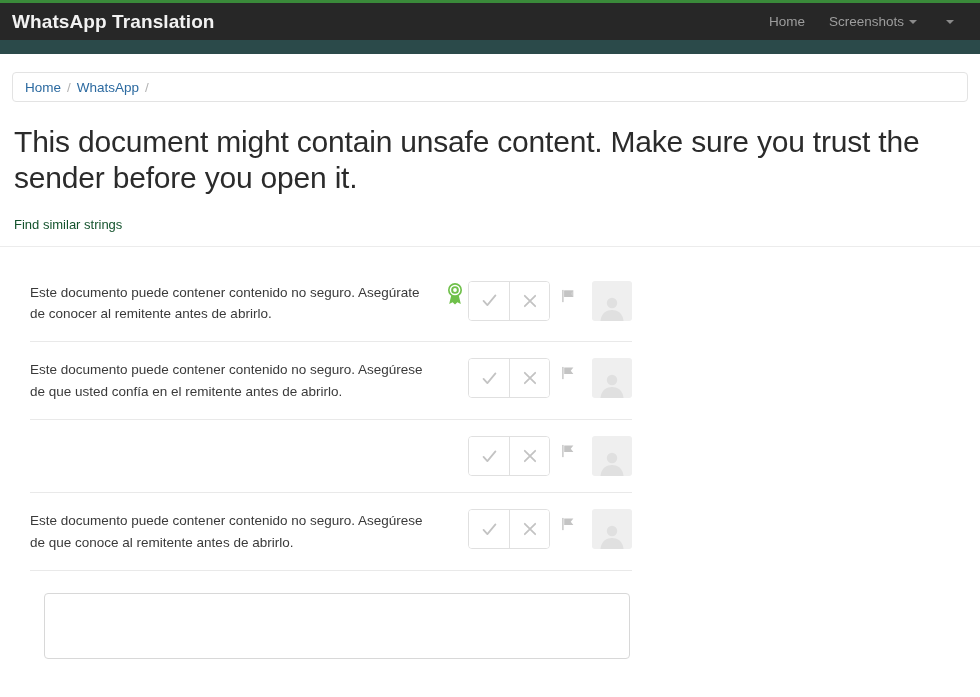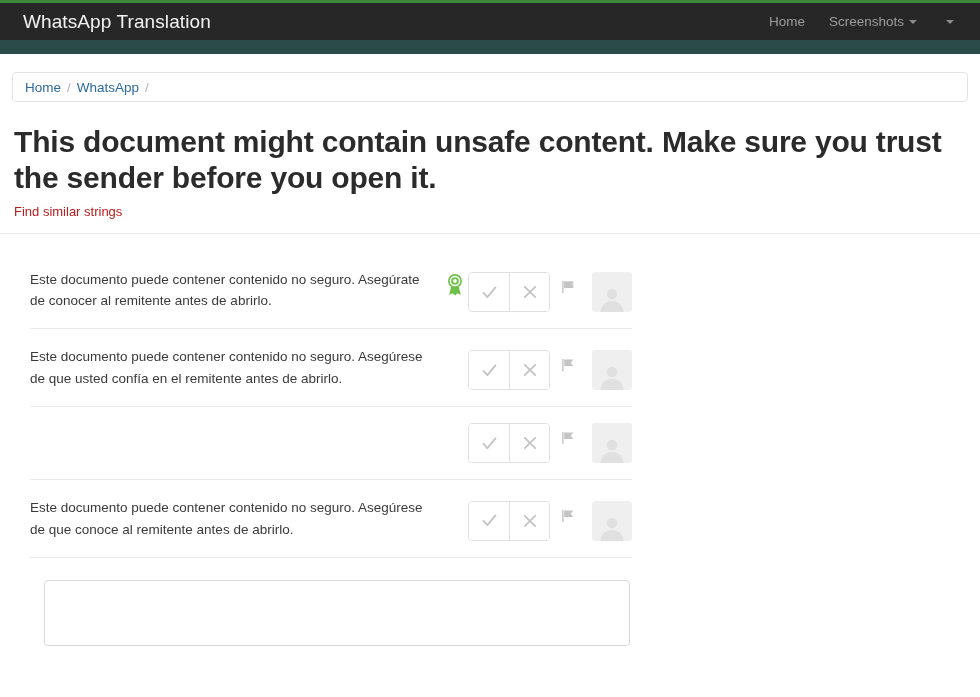--- a/index.html
+++ b/index.html
@@ -20,24 +20,23 @@
     height: 37px;
     background: #272727;
     display: flex;
     align-items: center;
     padding: 0 14px 0 12px;
     position: relative;
   }
   #brand {
     color: #f2f2f2;
     font-size: 19px;
-    font-weight: normal;
+    font-weight: bold;
     letter-spacing: .1px;
     white-space: nowrap;
-    margin-left: 11px;
   }
   #nav-right {
     margin-left: auto;
     display: flex;
     align-items: center;
     gap: 0px;
   }
   .nav-link {
     color: #9d9d9d;
     font-size: 13.5px;
@@ -85,48 +84,48 @@
     text-decoration: none;
     cursor: pointer;
   }
   .bc-sep { color: #b4b4b4; }
 
   
   #page-title {
     margin: 22px 0 0 0;
     padding: 0 0 0 2px;
     font-size: 30px;
-    font-weight: bold;
+    font-weight: normal;
     line-height: 1.21;
     color: #2b2b2b;
     letter-spacing: -.2px;
     max-width: 930px;
   }
   #find-similar {
     display: inline-block;
-    margin: 7px 0 0 2px;
+    margin: 20px 0 0 2px;
     font-size: 13px;
-    color: #b91c1c;
+    color: #14532d;
     text-decoration: none;
     cursor: pointer;
   }
   #title-rule {
     margin: 13px -12px 0 -12px;
     height: 1px;
     background: #ececec;
   }
 
   
   #suggestions {
     margin: 18px 0 0 0;
     padding: 0 0 0 18px;
   }
   .row {
     display: flex;
-    align-items: flex-end;
+    align-items: flex-start;
     min-height: 64px;
     padding: 16px 0 16px 0;
     border-bottom: 1px solid #e9e9e9;
     width: 602px;
   }
   .row-text {
     width: 412px;
     font-size: 13.5px;
     line-height: 1.62;
     color: #3a3a3a;

